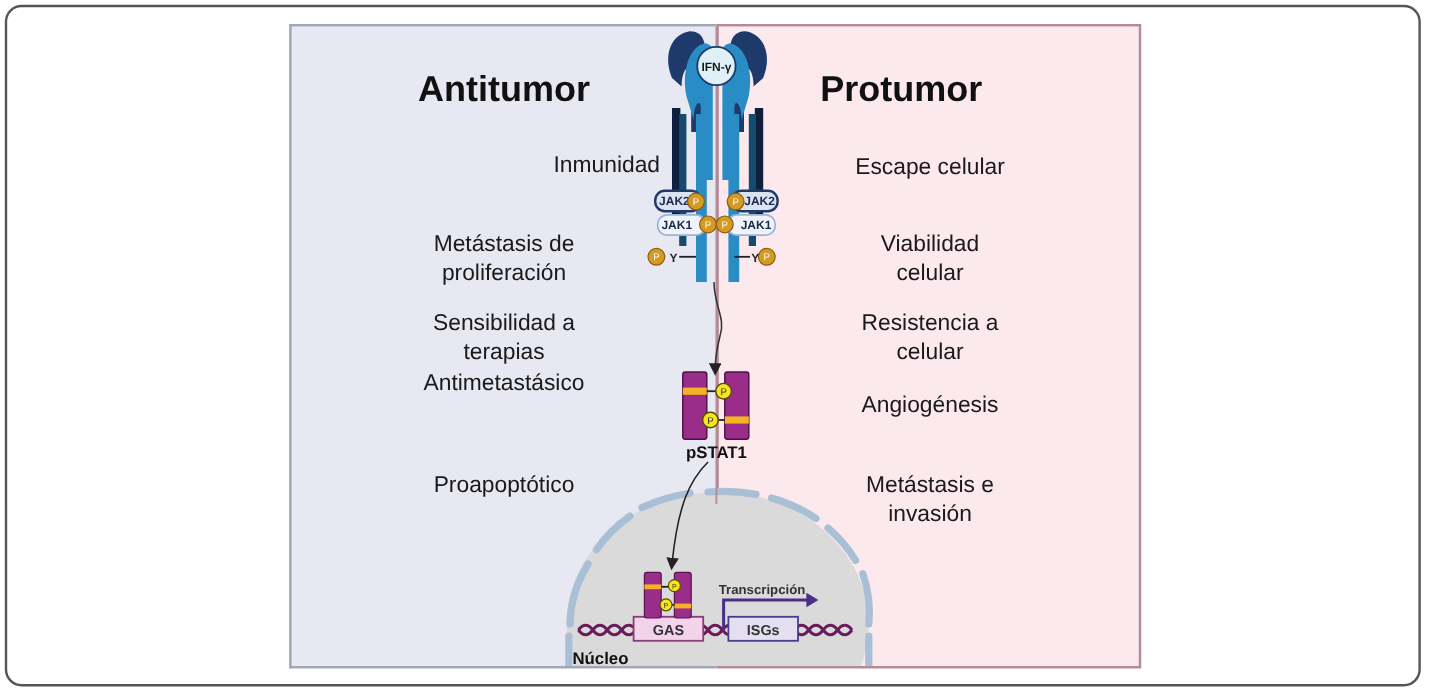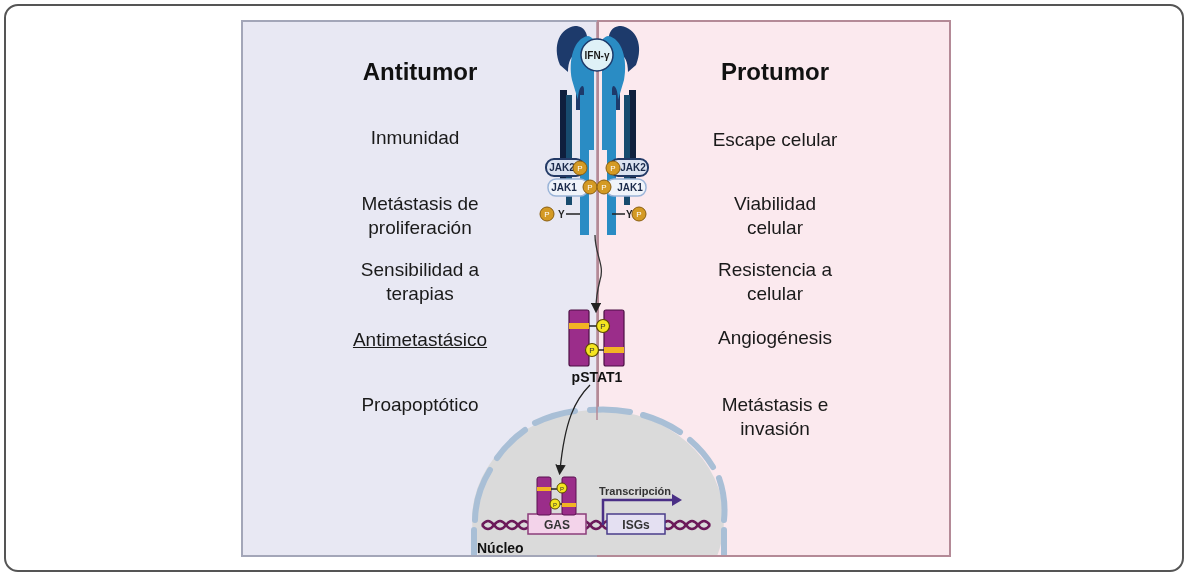--- a/index.html
+++ b/index.html
@@ -1,41 +1,41 @@
 <!DOCTYPE html>
 <html><head>
   <meta charset="utf-8">
   <style>
     html, body { margin:0; padding:0; background:#ffffff; }
     body { width:1191px; height:581px; position:relative; overflow:hidden; font-family:"Liberation Sans", sans-serif; }
     .frame { position:absolute; left:4px; top:4px; width:1180px; height:568px; border:2px solid #555; border-radius:14px; box-sizing:border-box; background:#fff; }
     .panel-left { position:absolute; left:241px; top:20px; width:356px; height:537px; background:#e8e8f3; border:2px solid #a3a6b8; border-right:none; box-sizing:border-box; }
     .panel-right { position:absolute; left:597px; top:20px; width:354px; height:537px; background:#fbe9ee; border:2px solid #b48a97; border-left:2px solid #b48a97; box-sizing:border-box; }
     .label { position:absolute; text-align:center; color:#1a1a1a; font-size:19px; line-height:24px; white-space:pre-line; }
-    .heading { position:absolute; text-align:center; color:#111; font-size:24px; font-weight:bold; }
+    .heading { position:absolute; text-align:center; color:#111; font-size:30px; font-weight:bold; }
     svg.diagram { position:absolute; left:0; top:0; }
     .svgtext { font-family:"Liberation Sans", sans-serif; }
   </style>
 </head>
 <body>
 
 <div class="frame"></div>
 <div class="panel-left"></div>
 <div class="panel-right"></div>
 
 <div class="heading" style="left:300px; top:58px; width:240px;">Antitumor</div>
-<div class="label" style="left:295px; top:126px; width:240px;">Inmunidad</div>
+<div class="label" style="left:310px; top:126px; width:240px;text-align:right;">Inmunidad</div>
 <div class="label" style="left:300px; top:192px; width:240px;">Metástasis de
 proliferación</div>
 <div class="label" style="left:300px; top:258px; width:240px;">Sensibilidad a
 terapias</div>
-<div class="label" style="left:300px; top:328px; width:240px;text-decoration:underline;">Antimetastásico</div>
+<div class="label" style="left:300px; top:308px; width:240px;">Antimetastásico</div>
 <div class="label" style="left:300px; top:393px; width:240px;">Proapoptótico</div>
 
-<div class="heading" style="left:655px; top:58px; width:240px;">Protumor</div>
+<div class="heading" style="left:631px; top:58px; width:240px;">Protumor</div>
 <div class="label" style="left:655px; top:128px; width:240px;">Escape celular</div>
 <div class="label" style="left:655px; top:192px; width:240px;">Viabilidad
 celular</div>
 <div class="label" style="left:655px; top:258px; width:240px;">Resistencia a
 celular</div>
 <div class="label" style="left:655px; top:326px; width:240px;">Angiogénesis</div>
 <div class="label" style="left:655px; top:393px; width:240px;">Metástasis e
 invasión</div>
 
 <svg class="diagram" width="1191" height="581" viewBox="0 0 1191 581">

